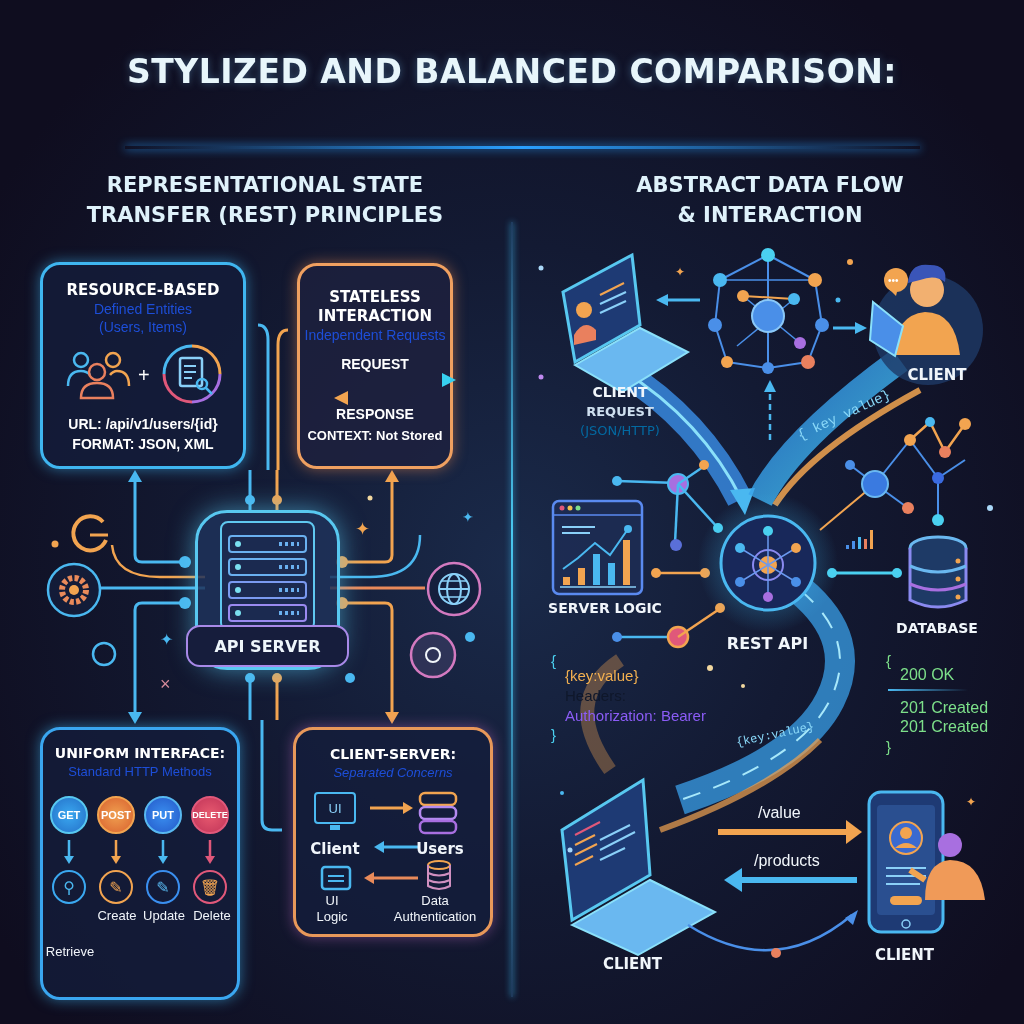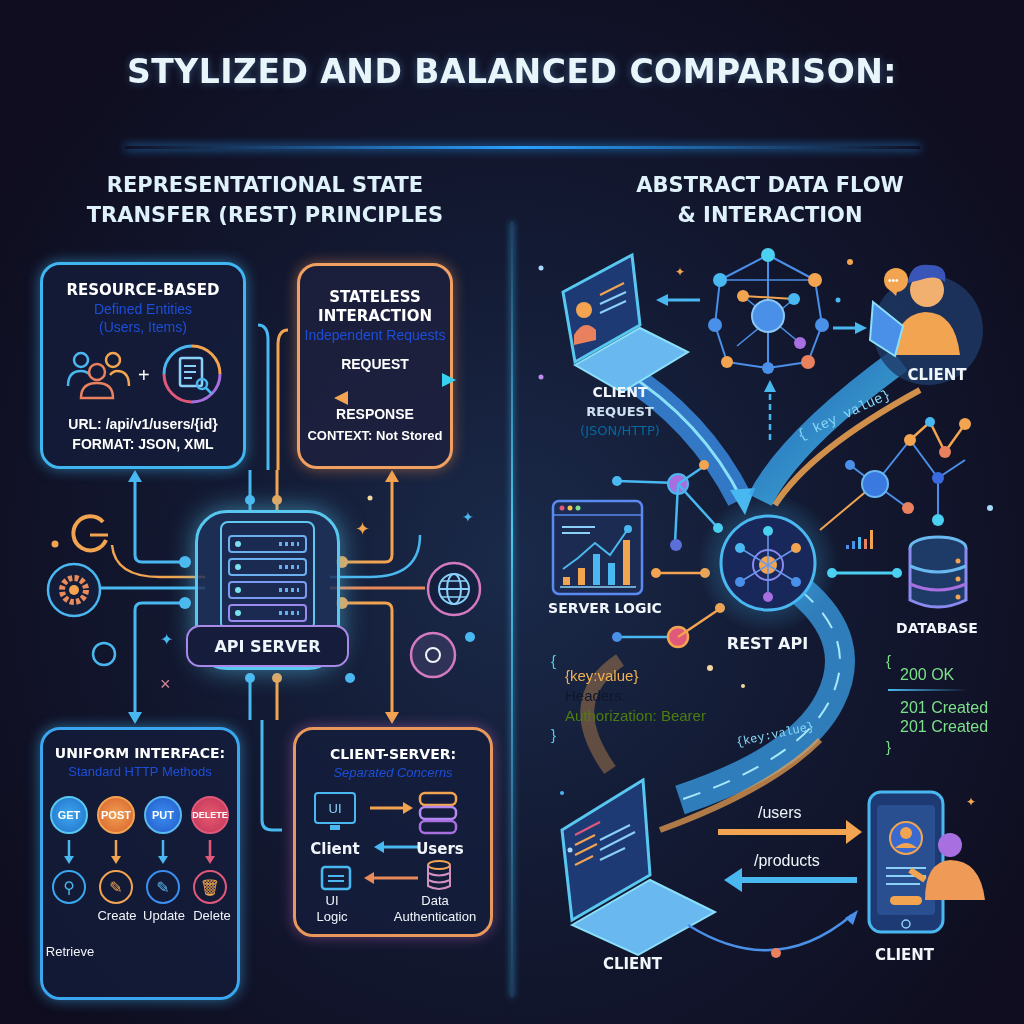--- a/index.html
+++ b/index.html
@@ -531,27 +531,27 @@
   <div style="font-size:13px;color:#0369a1;font-weight:normal;">(JSON/HTTP)</div>
 </div>
 <div class="label-bold" style="left:897px;top:366px;width:80px;">CLIENT</div>
 <div class="label-bold" style="left:545px;top:600px;width:120px;font-size:14px;">SERVER LOGIC</div>
 <div class="label-bold" style="left:720px;top:634px;width:95px;font-size:16px;">REST API</div>
 <div class="label-bold" style="left:887px;top:620px;width:100px;font-size:14px;">DATABASE</div>
 
 <div class="code" style="left:551px;top:650px;color:#4ad0f0;">{</div>
 <div class="code" style="left:565px;top:665px;color:#f2b050;">{key:value}</div>
 <div class="code" style="left:565px;top:685px;color:#0f172a;">Headers:</div>
-<div class="code" style="left:565px;top:705px;color:#4d7c0f;">Authorization: Bearer</div>
+<div class="code" style="left:565px;top:705px;color:#8b5cf6;">Authorization: Bearer</div>
 <div class="code" style="left:551px;top:724px;color:#4ad0f0;">}</div>
 
 <div class="code green" style="left:886px;top:650px;">{</div>
 <div class="code green" style="left:900px;top:664px;font-size:16px;">200 OK</div>
 <div class="abs" style="left:888px;top:689px;width:80px;height:2px;background:linear-gradient(90deg,#4ab8f0,rgba(74,184,240,0));"></div>
 <div class="code green" style="left:900px;top:697px;font-size:16px;">201 Created</div>
 <div class="code green" style="left:900px;top:716px;font-size:16px;">201 Created</div>
 <div class="code green" style="left:886px;top:736px;">}</div>
 
-<div class="abs" style="left:758px;top:804px;font-size:16px;color:#f1f6fb;">/users</div>
+<div class="abs" style="left:758px;top:804px;font-size:16px;color:#f1f6fb;">/value</div>
 <div class="abs" style="left:754px;top:852px;font-size:16px;color:#f1f6fb;">/products</div>
 
 <div class="label-bold" style="left:590px;top:955px;width:85px;">CLIENT</div>
 <div class="label-bold" style="left:862px;top:946px;width:85px;">CLIENT</div>
 
 </body></html>

